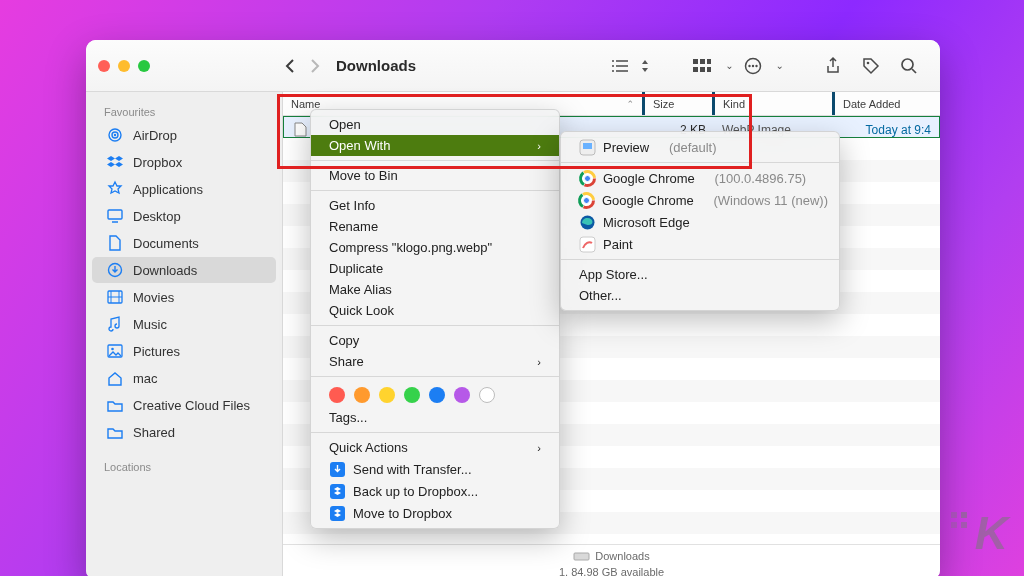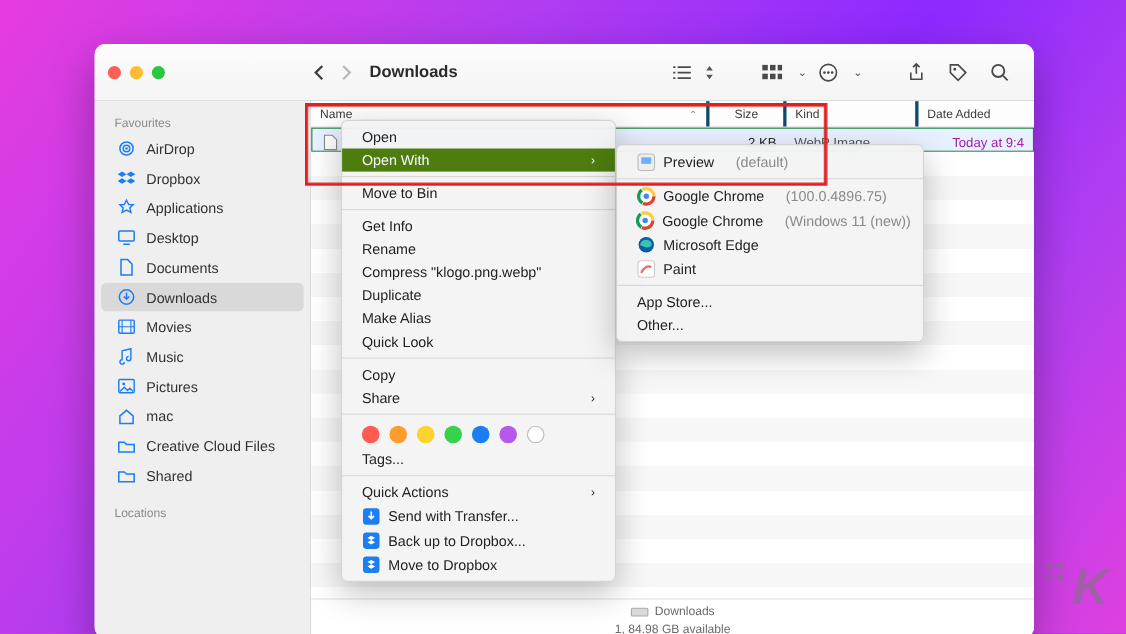--- a/index.html
+++ b/index.html
@@ -22,30 +22,30 @@
   .body{flex:1;display:flex;min-height:0}
   .sidebar{width:197px;background:#efefef;border-right:1px solid #d9d9d9;padding:8px 0 0 0;overflow:hidden}
   .sgrp{font-size:11px;color:#8b8b8b;font-weight:400;padding:6px 18px 3px}
   .sitem{display:flex;align-items:center;gap:9px;padding:4px 14px;font-size:13px;color:#323232;border-radius:5px;margin:1px 6px}
   .sitem.sel{background:#d9d9d9}
   .sico{width:18px;height:18px;display:flex;align-items:center;justify-content:center;color:#1c7ef3}
   .content{flex:1;display:flex;flex-direction:column;position:relative;background:#fff}
   .hdr{display:flex;height:24px;border-bottom:1px solid #dedede;font-size:11px;color:#3c3c3c;background:#fdfdfd}
   .hcol{display:flex;align-items:center;padding:0 8px;border-right:3px solid #0c4a6e}
   .hcol.name{flex:1}
-  .hcol.size{width:70px;justify-content:center}
+  .hcol.size{width:70px;justify-content:flex-start}
   .hcol.kind{width:120px}
   .hcol.date{width:105px;border-right:none}
   .sortchev{margin-left:auto;color:#888;font-size:9px}
   .row{display:flex;height:22px;align-items:flex-end;font-size:12px;color:#2b2b2b;border:1px solid #15803d;background:#e8f1ff}
   .row .c{padding:0 8px}
   .row .cname{flex:1;display:flex;align-items:center;gap:6px}
   .row .csize{width:70px;text-align:right}
   .row .ckind{width:120px;color:#555}
-  .row .cdate{width:105px;color:#a21caf;text-align:right;white-space:nowrap;overflow:hidden}
+  .row .cdate{width:105px;color:#0369a1;text-align:right;white-space:nowrap;overflow:hidden}
   .stripes{flex:1;background:repeating-linear-gradient(#ffffff 0 22px,#f7f7f7 22px 44px)}
   .statusbar{height:36px;border-top:1px solid #e1e1e1;display:flex;flex-direction:column;align-items:center;justify-content:center;font-size:11px;color:#6b6b6b;gap:2px}
   
   .menu{position:absolute;background:#f3f3f3e8;backdrop-filter:blur(14px);border:1px solid rgba(0,0,0,.13);border-radius:6px;box-shadow:0 10px 30px rgba(0,0,0,.25);padding:4px 0;font-size:13px;color:#222}
   .menu1{left:310px;top:109px;width:250px}
   .menu2{left:560px;top:131px;width:280px}
   .mitem{padding:3px 18px;display:flex;align-items:center;gap:8px;white-space:nowrap}
   .mitem.hl{background:#4d7c0f;color:#fff}
   .mitem .sub{margin-left:auto;font-size:11px}
   .msep{height:1px;background:rgba(0,0,0,.12);margin:4px 0}

